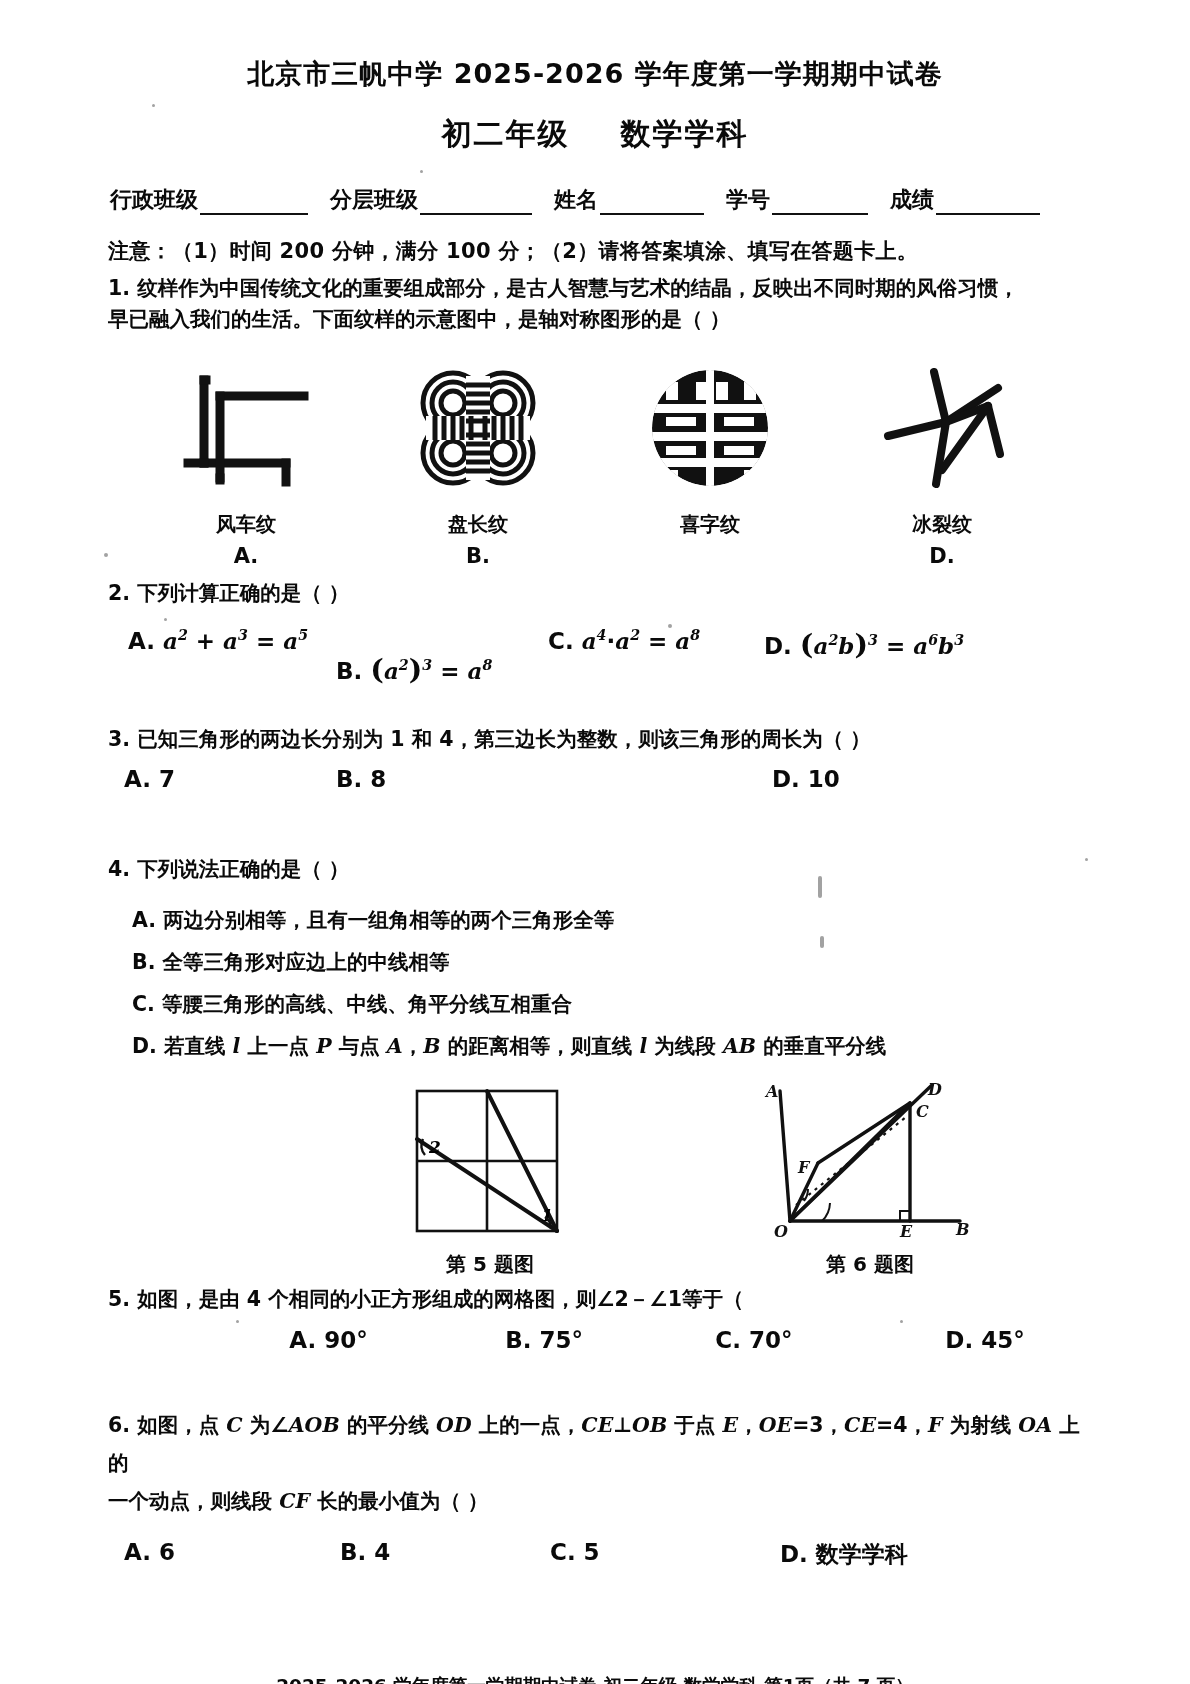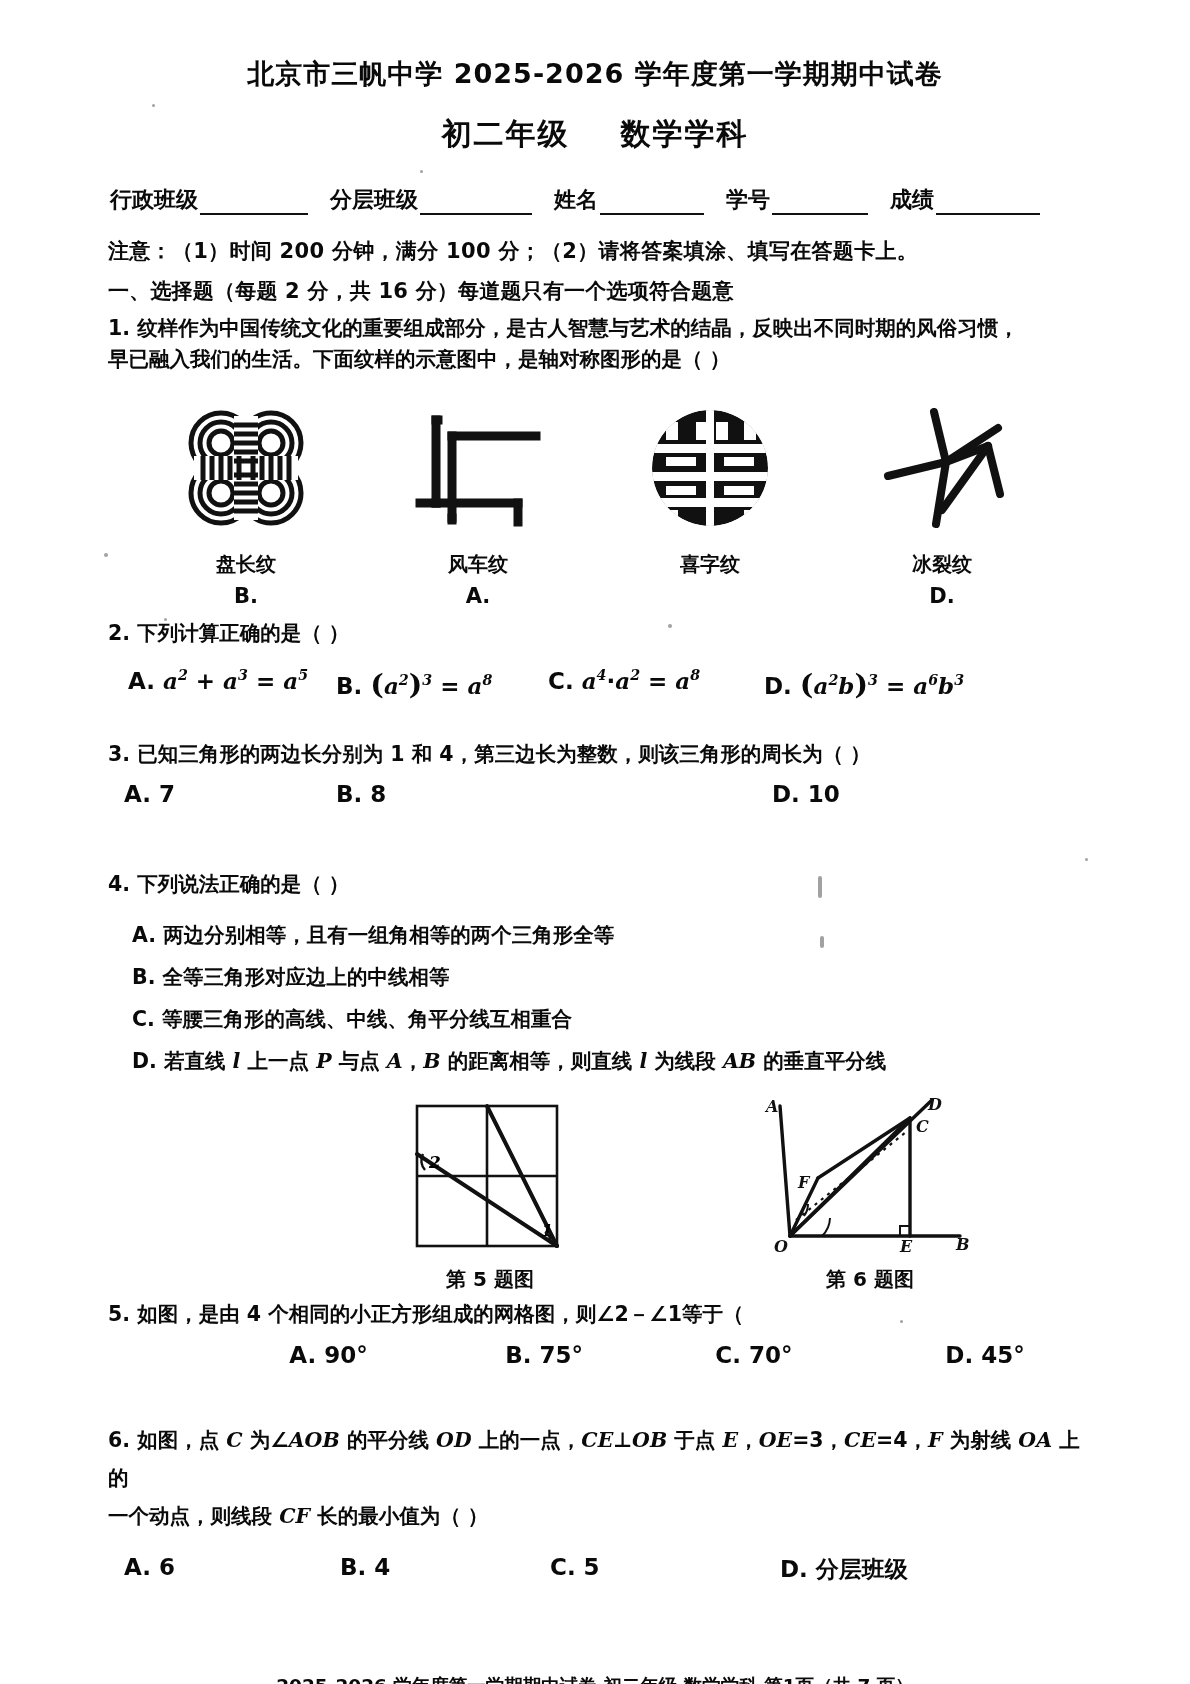--- a/index.html
+++ b/index.html
@@ -120,28 +120,46 @@
       <span class="lbl">学号</span>
       <span class="blank b4"></span>
     </span>
     <span class="fld">
       <span class="lbl">成绩</span>
       <span class="blank b5"></span>
     </span>
   </div>
 
   <div class="notice">注意：（1）时间 200 分钟，满分 100 分；（2）请将答案填涂、填写在答题卡上。</div>
-  <div class="sectionhead">一、选择题（每题 2 分，共 16 分）每道题只有一个选项符合题意</div>
 
   <div class="q">
     <div class="qline">1. 纹样作为中国传统文化的重要组成部分，是古人智慧与艺术的结晶，反映出不同时期的风俗习惯，</div>
     <div class="qline">早已融入我们的生活。下面纹样的示意图中，是轴对称图形的是（     ）</div>
   </div>
 
   <div class="figrow">
+
+    <div class="figcell">
+      <div class="figbox">
+        <svg width="140" height="140" viewBox="0 0 140 140">
+          <g stroke="#111" stroke-width="9" fill="none" stroke-linecap="square">
+            <path d="M28 22 L28 105"></path>
+            <path d="M28 22 L30 22"></path>
+            <path d="M28 105 L110 105"></path>
+            <path d="M110 105 L110 124"></path>
+            <path d="M44 38 L128 38"></path>
+            <path d="M44 38 L44 120"></path>
+            <path d="M12 105 L28 105"></path>
+            <path d="M44 120 L44 122"></path>
+          </g>
+        </svg>
+      </div>
+      <div class="figcap">风车纹</div>
+      <div class="figlet">A.</div>
+    </div>
 
     <div class="figcell">
       <div class="figbox">
         <svg width="140" height="140" viewBox="0 0 140 140">
           <g fill="none" stroke="#111" stroke-width="5">
             <circle cx="45" cy="45" r="30"></circle>
             <circle cx="95" cy="45" r="30"></circle>
             <circle cx="45" cy="95" r="30"></circle>
             <circle cx="95" cy="95" r="30"></circle>
             <circle cx="45" cy="45" r="21"></circle>
@@ -162,39 +180,20 @@
           <g fill="none" stroke="#111" stroke-width="5">
             <path d="M58 27 L82 27 M58 36 L82 36 M58 45 L82 45 M58 54 L82 54 M58 63 L82 63"></path>
             <path d="M58 77 L82 77 M58 86 L82 86 M58 95 L82 95 M58 104 L82 104 M58 113 L82 113"></path>
             <path d="M27 58 L27 82 M36 58 L36 82 M45 58 L45 82 M54 58 L54 82 M63 58 L63 82"></path>
             <path d="M77 58 L77 82 M86 58 L86 82 M95 58 L95 82 M104 58 L104 82 M113 58 L113 82"></path>
           </g>
         </svg>
       </div>
       <div class="figcap">盘长纹</div>
       <div class="figlet">B.</div>
-    </div>
-
-    <div class="figcell">
-      <div class="figbox">
-        <svg width="140" height="140" viewBox="0 0 140 140">
-          <g stroke="#111" stroke-width="9" fill="none" stroke-linecap="square">
-            <path d="M28 22 L28 105"></path>
-            <path d="M28 22 L30 22"></path>
-            <path d="M28 105 L110 105"></path>
-            <path d="M110 105 L110 124"></path>
-            <path d="M44 38 L128 38"></path>
-            <path d="M44 38 L44 120"></path>
-            <path d="M12 105 L28 105"></path>
-            <path d="M44 120 L44 122"></path>
-          </g>
-        </svg>
-      </div>
-      <div class="figcap">风车纹</div>
-      <div class="figlet">A.</div>
     </div>
 
     <div class="figcell">
       <div class="figbox">
         <svg width="140" height="140" viewBox="0 0 140 140">
           <defs>
             <clipPath id="circclip">
                 <circle cx="70" cy="70" r="58"></circle>
               </clipPath>
           </defs>
@@ -243,21 +242,21 @@
   </div>
 
   <div class="q">
     <div class="qline">2. 下列计算正确的是（     ）</div>
   </div>
   <div class="opts" style="margin-top:18px;">
     <span class="opt" style="width:208px;">
       <span>A.</span>
       <span><i class="mi">a</i><sup>2</sup> + <i class="mi">a</i><sup>3</sup> = <i class="mi">a</i><sup>5</sup></span>
     </span>
-    <span class="opt" style="width:212px;">
+    <span class="opt" style="width:212px;margin-top:25px;">
       <span>B.</span>
       <span><span class="paren">(</span><i class="mi">a</i><sup>2</sup><span class="paren">)</span><sup>3</sup> = <i class="mi">a</i><sup>8</sup></span>
     </span>
     <span class="opt" style="width:216px;">
       <span>C.</span>
       <span><i class="mi">a</i><sup>4</sup>·<i class="mi">a</i><sup>2</sup> = <i class="mi">a</i><sup>8</sup></span>
     </span>
     <span class="opt">
       <span>D.</span>
       <span><span class="paren">(</span><i class="mi">a</i><sup>2</sup><i class="mi">b</i><span class="paren">)</span><sup>3</sup> = <i class="mi">a</i><sup>6</sup><i class="mi">b</i><sup>3</sup></span>
@@ -360,18 +359,18 @@
       6. 如图，点 <i class="v">C</i> 为∠<i class="v">AOB</i> 的平分线 <i class="v">OD</i> 上的一点，<i class="v">CE</i>⊥<i class="v">OB</i> 于点 <i class="v">E</i>，<i class="v">OE</i>=3，<i class="v">CE</i>=4，<i class="v">F</i> 为射线 <i class="v">OA</i> 上的
     </div>
     <div class="qline">
       一个动点，则线段 <i class="v">CF</i> 长的最小值为（     ）
     </div>
   </div>
   <div class="opts" style="margin-left:124px;margin-top:18px;">
     <span class="opt" style="width:216px;">A. 6</span>
     <span class="opt" style="width:210px;">B. 4</span>
     <span class="opt" style="width:230px;">C. 5</span>
-    <span class="opt">D. 分层班级</span>
+    <span class="opt">D. 数学学科</span>
   </div>
 
   <div class="footer">2025-2026 学年度第一学期期中试卷 初二年级 数学学科  第1页（共 7 页）</div>
 
 </div>
 
 </body></html>

